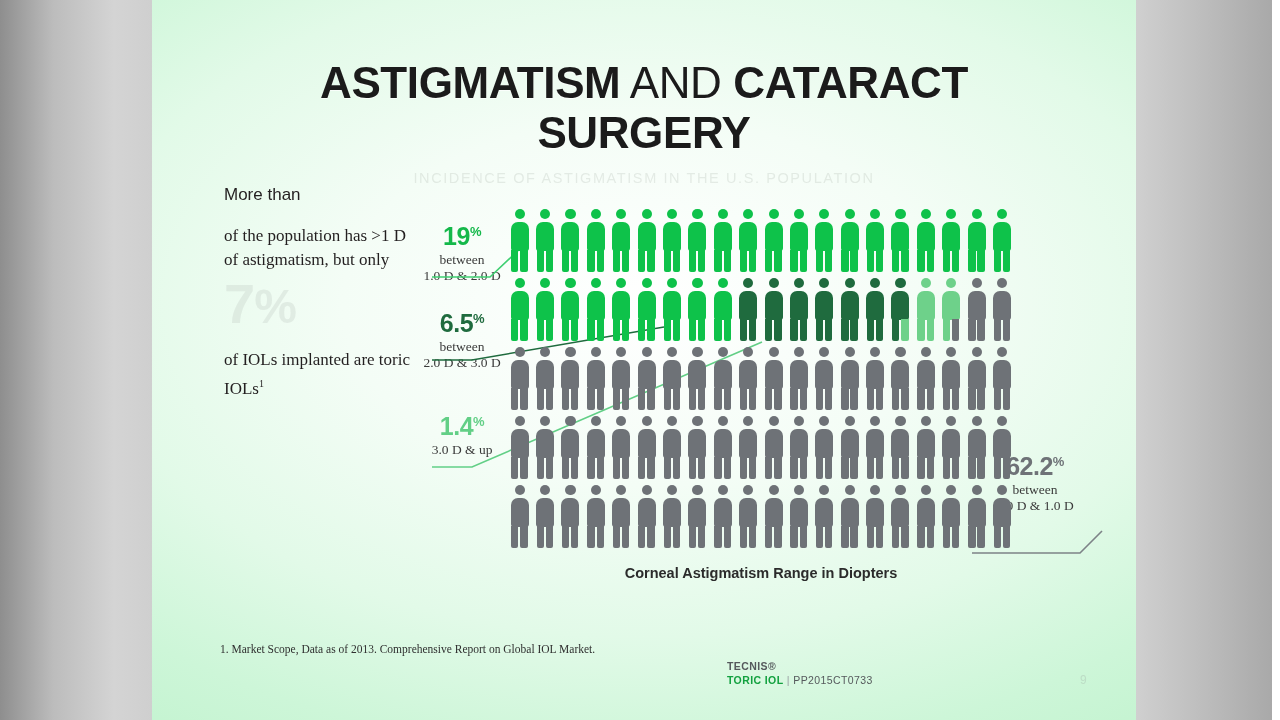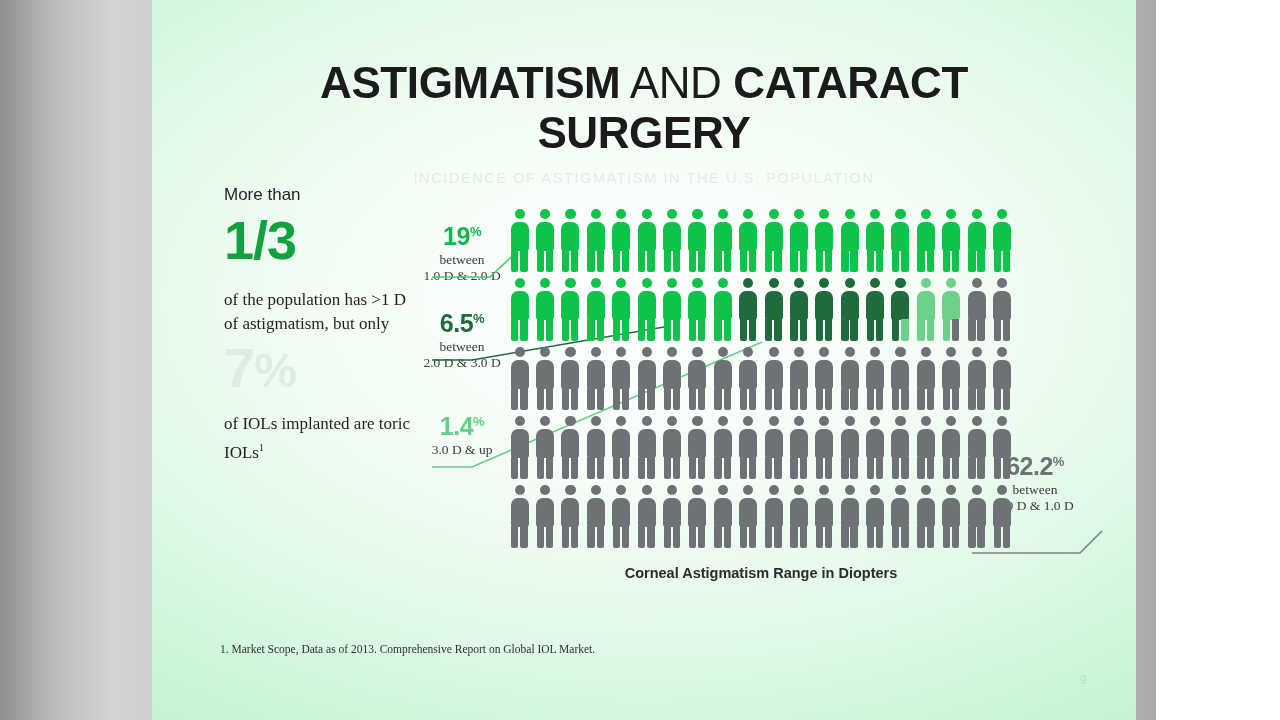--- a/index.html
+++ b/index.html
@@ -3,21 +3,21 @@
 <meta charset="utf-8">
 <style>
   * { box-sizing: border-box; margin: 0; padding: 0; }
   html, body {
     width: 1280px; height: 720px;
     overflow: hidden;
     font-family: "Liberation Serif", serif;
   }
   #stage {
     position: relative;
-    width: 1156px; height: 720px;
+    width: 1272px; height: 720px;
     background: #b9b9b9;
     background: linear-gradient(90deg,#9e9e9e 0%,#c3c3c3 8%,#d2d2d2 12%,#bdbdbd 100%);
   }
   
   .bar-left, .bar-right {
     position: absolute; top: 0; height: 720px;
   }
   .bar-left  { left: 0;  width: 152px;
     background: linear-gradient(90deg,#8e8e8e 0%,#bcbcbc 35%,#d4d4d4 75%,#cfcfcf 100%); }
   .bar-right { right: 0; width: 144px;
@@ -200,21 +200,20 @@
         <span class="t-reg">AND</span>
         <span class="t-bold">CATARACT</span>
       </div>
       <div class="title-line t-bold">SURGERY</div>
     </div>
 
     <div class="subtitle">INCIDENCE OF ASTIGMATISM IN THE U.S. POPULATION</div>
 
     <div class="leftcol">
       <div class="lc-small">More than</div>
-      <div class="lc-big">1/3</div>
       <div class="lc-para">of the population has &gt;1 D of astigmatism, but only</div>
       <div class="lc-ghost">
         <span>7</span><span class="pct">%</span>
       </div>
       <div class="lc-tail">
         <span>of IOLs implanted are toric IOLs</span><sup>1</sup>
       </div>
     </div>
 
     <div class="callout" id="co-29">
@@ -875,17 +874,25 @@
             <div class="legL" style="background: rgb(110, 114, 119);"></div>
             <div class="legR" style="background: rgb(110, 114, 119);"></div>
           </div>
         </div>
       </div>
 
     <div class="axis-caption">Corneal Astigmatism Range in Diopters</div>
 
     <div class="footnote">1. Market Scope, Data as of 2013. Comprehensive Report on Global IOL Market.</div>
 
+    <div class="brand">
+      <div class="tecnis">TECNIS®</div>
+      <div>
+        <span class="toric">TORIC IOL</span>
+        <span class="sep">|</span>
+        <span class="code">PP2015CT0733</span>
+      </div>
+    </div>
 
     <div class="pagenum">9</div>
 
   </div>
 </div>
 
 </body></html>

